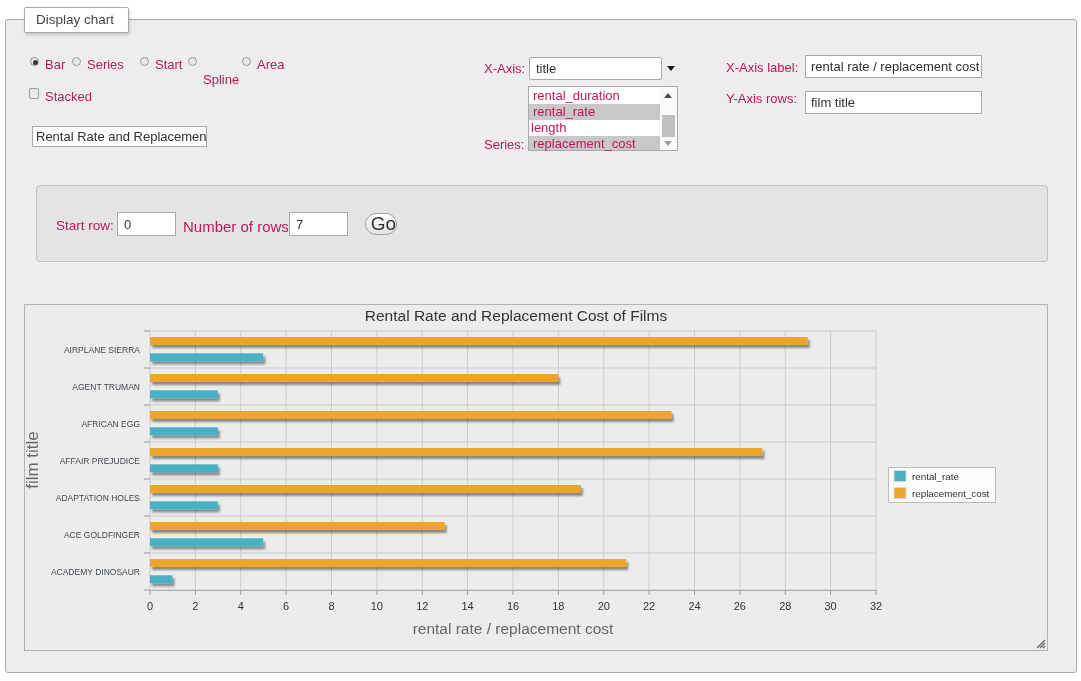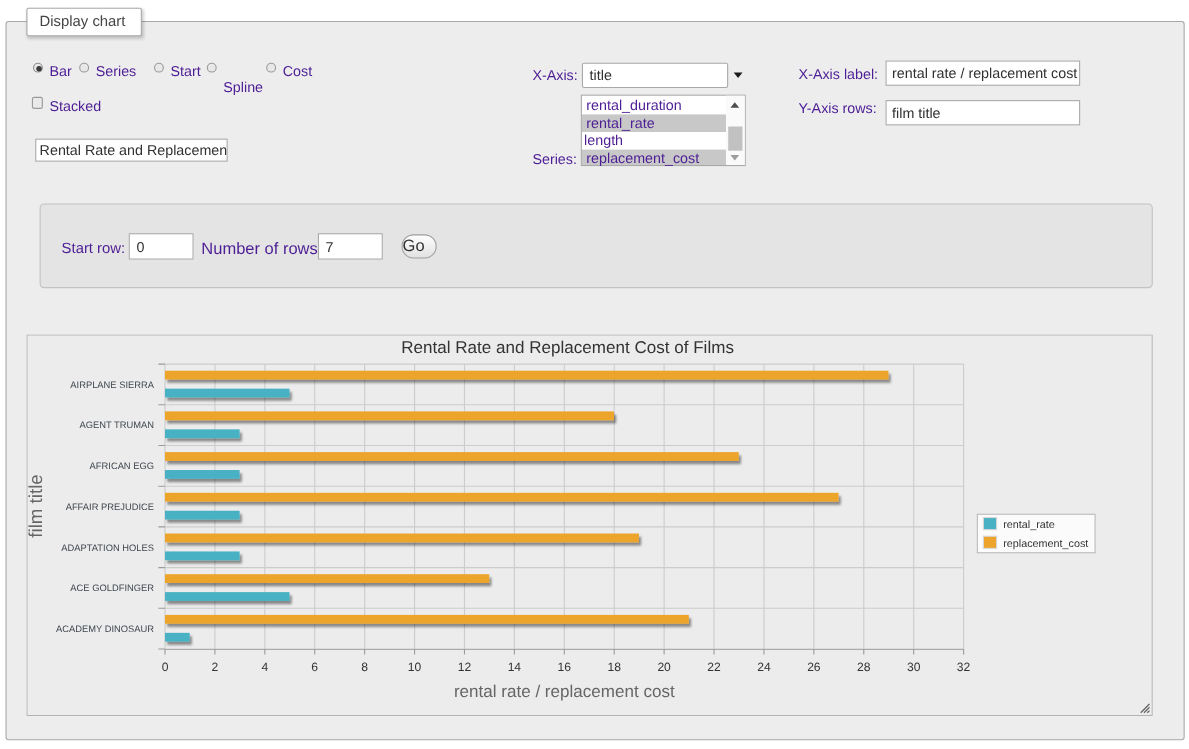--- a/index.html
+++ b/index.html
@@ -1,36 +1,36 @@
 <!DOCTYPE html>
 <html><head><meta charset="utf-8"><style>
 *{margin:0;padding:0;box-sizing:border-box}
 html,body{width:1081px;height:681px;background:#fff;font-family:"Liberation Sans",sans-serif;overflow:hidden}
 body{position:relative}
 .abs{position:absolute}
-.lbl{font-size:13px;color:#4c1d95}
+.lbl{font-size:13px;color:#be185d}
 .inp{background:#fff;border:1px solid #a9a9a9;font-size:13px;color:#303030;overflow:hidden;white-space:nowrap}
 </style></head><body>
 
 <div class="abs" style="left:5px;top:19px;width:1072px;height:654px;background:#ededed;border:1px solid #a8a8a8;border-radius:3px"></div>
 
 <div class="abs" style="left:24px;top:7px;width:105px;height:26px;background:#fff;border:1px solid #a9a9a9;border-radius:2px;box-shadow:1px 2px 3px rgba(0,0,0,0.18)"></div>
 <div class="abs" style="left:36px;top:12px;font-size:13.5px;font-weight:normal;color:#454545">Display chart</div>
 
 <div class="abs" style="left:30px;top:57px;width:9px;height:9px;border:1px solid #8e8e8e;border-radius:50%;background:#e8e8e8"></div>
 <div class="abs" style="left:33px;top:60px;width:5px;height:5px;border-radius:50%;background:#3a3a3a"></div>
 <div class="abs lbl" style="left:45px;top:57px">Bar</div>
 <div class="abs" style="left:72px;top:57px;width:9px;height:9px;border:1px solid #9a9a9a;border-radius:50%;background:#e8e8e8"></div>
 <div class="abs lbl" style="left:87px;top:57px">Series</div>
 <div class="abs" style="left:140px;top:57px;width:9px;height:9px;border:1px solid #9a9a9a;border-radius:50%;background:#e8e8e8"></div>
 <div class="abs lbl" style="left:155px;top:57px">Start</div>
 <div class="abs" style="left:188px;top:57px;width:9px;height:9px;border:1px solid #9a9a9a;border-radius:50%;background:#e8e8e8"></div>
 <div class="abs lbl" style="left:203px;top:72px">Spline</div>
 <div class="abs" style="left:242px;top:57px;width:9px;height:9px;border:1px solid #9a9a9a;border-radius:50%;background:#e8e8e8"></div>
-<div class="abs lbl" style="left:257px;top:57px">Cost</div>
+<div class="abs lbl" style="left:257px;top:57px">Area</div>
 
 <div class="abs" style="left:29px;top:88px;width:10px;height:11px;border:1px solid #9a9a9a;border-radius:2px;background:#e9e9e9"></div>
 <div class="abs lbl" style="left:45px;top:89px">Stacked</div>
 
 <div class="abs inp" style="left:32px;top:126px;width:175px;height:21px;line-height:19px;padding-left:3px">Rental Rate and Replacement Cost of Films</div>
 
 <div class="abs lbl" style="left:484px;top:61px">X-Axis:</div>
 <div class="abs inp" style="left:529px;top:57px;width:133px;height:23px;line-height:21px;padding-left:6px;border-radius:2px">title</div>
 <div class="abs" style="left:667px;top:66px;width:0;height:0;border-left:4px solid transparent;border-right:4px solid transparent;border-top:5px solid #1b1b1b"></div>
 
@@ -49,21 +49,21 @@
 <div class="abs lbl" style="left:726px;top:60px">X-Axis label:</div>
 <div class="abs inp" style="left:805px;top:55px;width:177px;height:23px;line-height:21px;padding-left:5px">rental rate / replacement cost</div>
 <div class="abs lbl" style="left:726px;top:91px">Y-Axis rows:</div>
 <div class="abs inp" style="left:805px;top:91px;width:177px;height:23px;line-height:21px;padding-left:5px">film title</div>
 
 <div class="abs" style="left:36px;top:185px;width:1012px;height:77px;background:#e4e4e4;border:1px solid #c2c2c2;border-radius:4px"></div>
 <div class="abs lbl" style="left:56px;top:218px;font-size:13.5px">Start row:</div>
 <div class="abs inp" style="left:117px;top:212px;width:59px;height:24px;line-height:24px;padding-left:6px">0</div>
 <div class="abs lbl" style="left:183px;top:218px;font-size:15px">Number of rows:</div>
 <div class="abs inp" style="left:289px;top:212px;width:59px;height:24px;line-height:24px;padding-left:6px">7</div>
-<div class="abs" style="left:365px;top:213px;width:32px;height:22px;border:1px solid #a0a0a0;border-radius:11px;background:linear-gradient(#fefefe,#e2e2e2);text-align:left;font-size:15px;color:#303030;line-height:20px">Go</div>
+<div class="abs" style="left:365px;top:213px;width:32px;height:22px;border:1px solid #a0a0a0;border-radius:11px;background:linear-gradient(#fefefe,#e2e2e2);text-align:right;font-size:19px;color:#303030;line-height:20px">Go</div>
 
 <svg class="abs" style="left:24px;top:304px" width="1024" height="347">
 <defs>
       <filter id="ds" x="-20%" y="-80%" width="140%" height="300%">
         <feDropShadow dx="2" dy="3" stdDeviation="1.2" flood-color="#000" flood-opacity="0.42"></feDropShadow>
       </filter>
     </defs>
 <rect x="0.5" y="0.5" width="1023" height="346" fill="#ececec" stroke="#b3b3b3"></rect>
 <line x1="126.00" y1="27" x2="126.00" y2="286" stroke="#cccccc" stroke-width="1"></line>
 <line x1="171.38" y1="27" x2="171.38" y2="286" stroke="#cccccc" stroke-width="1"></line>

